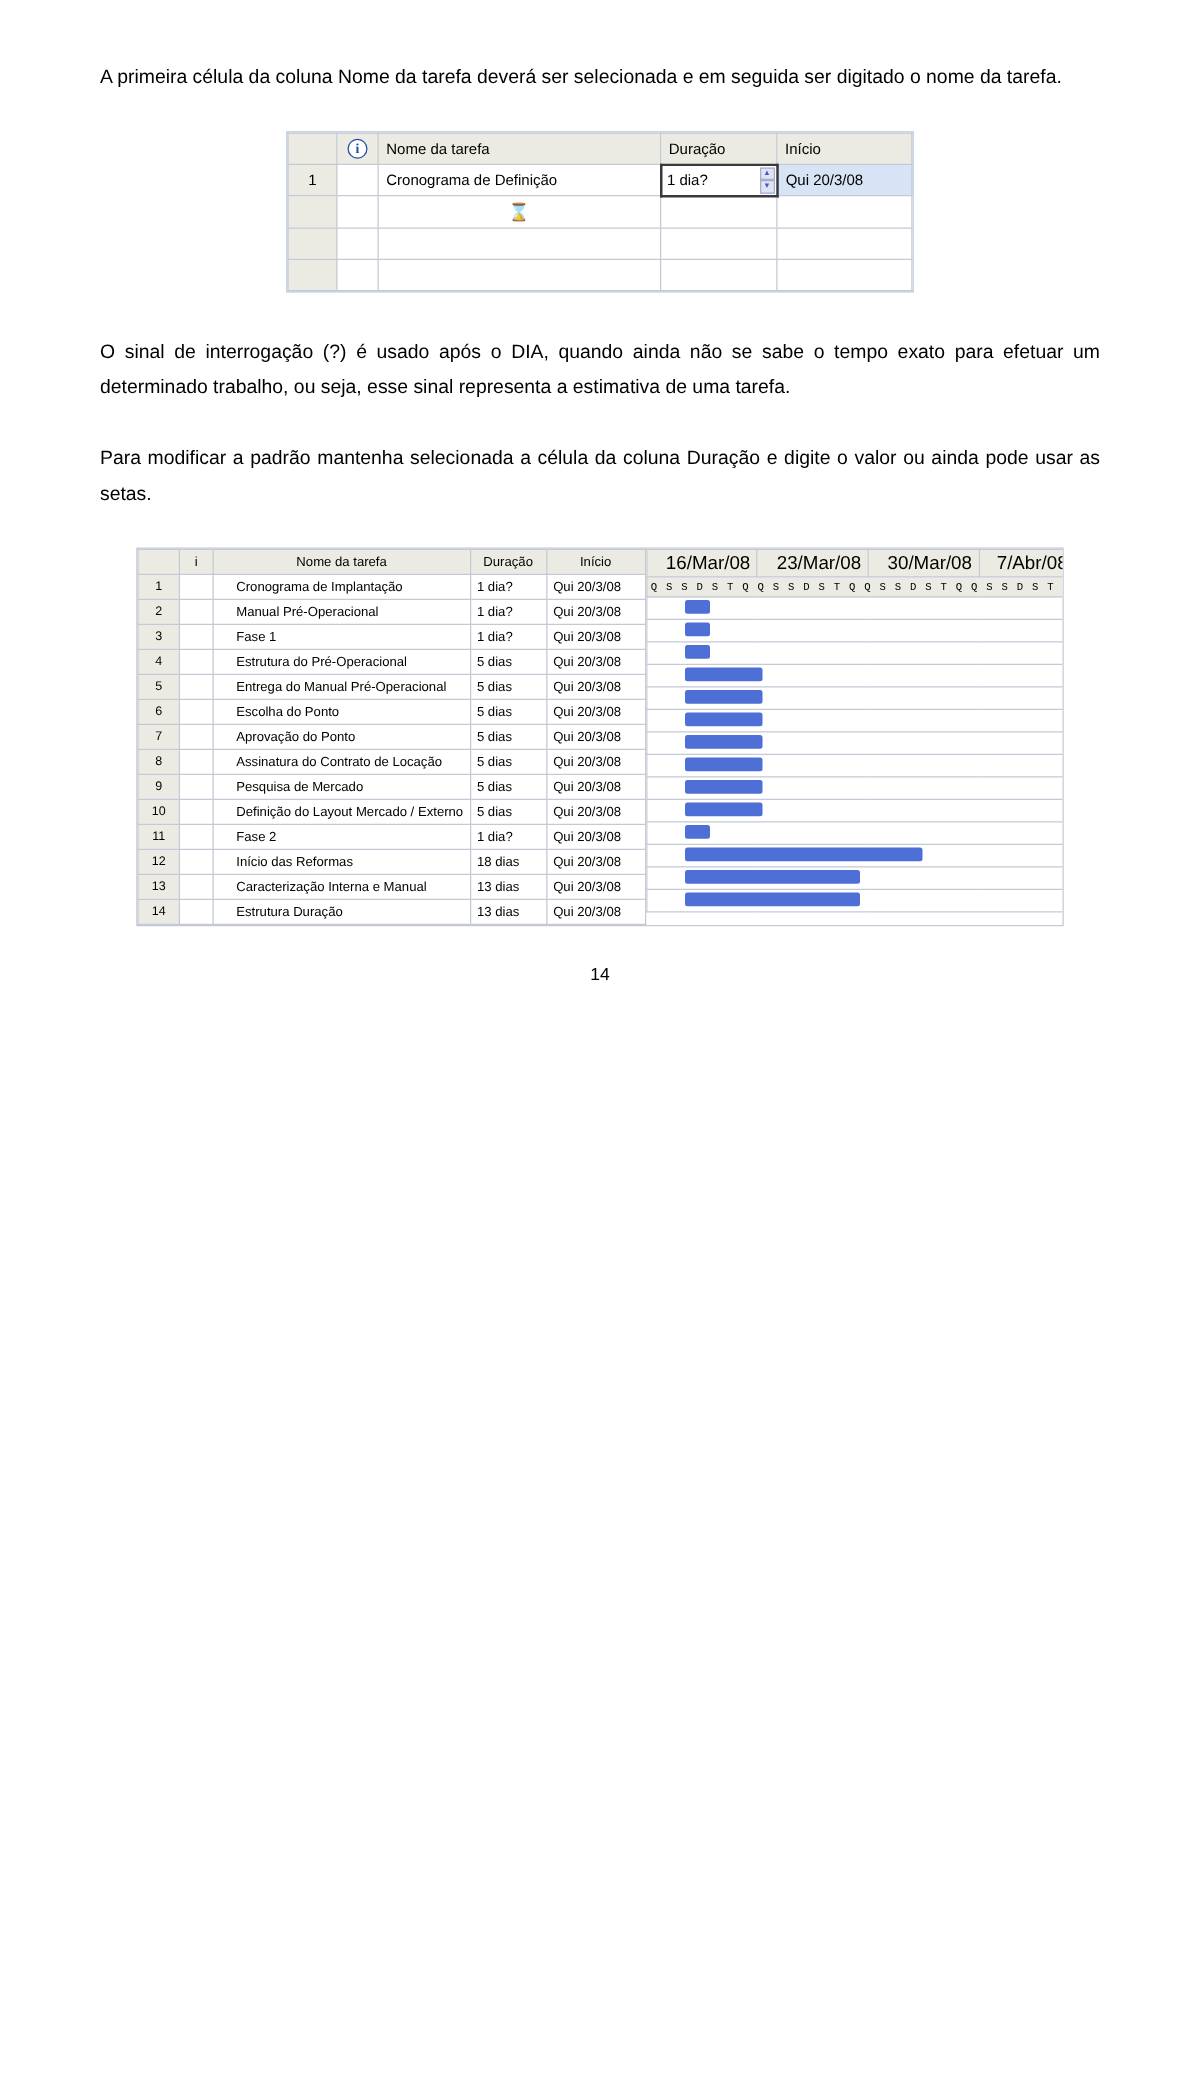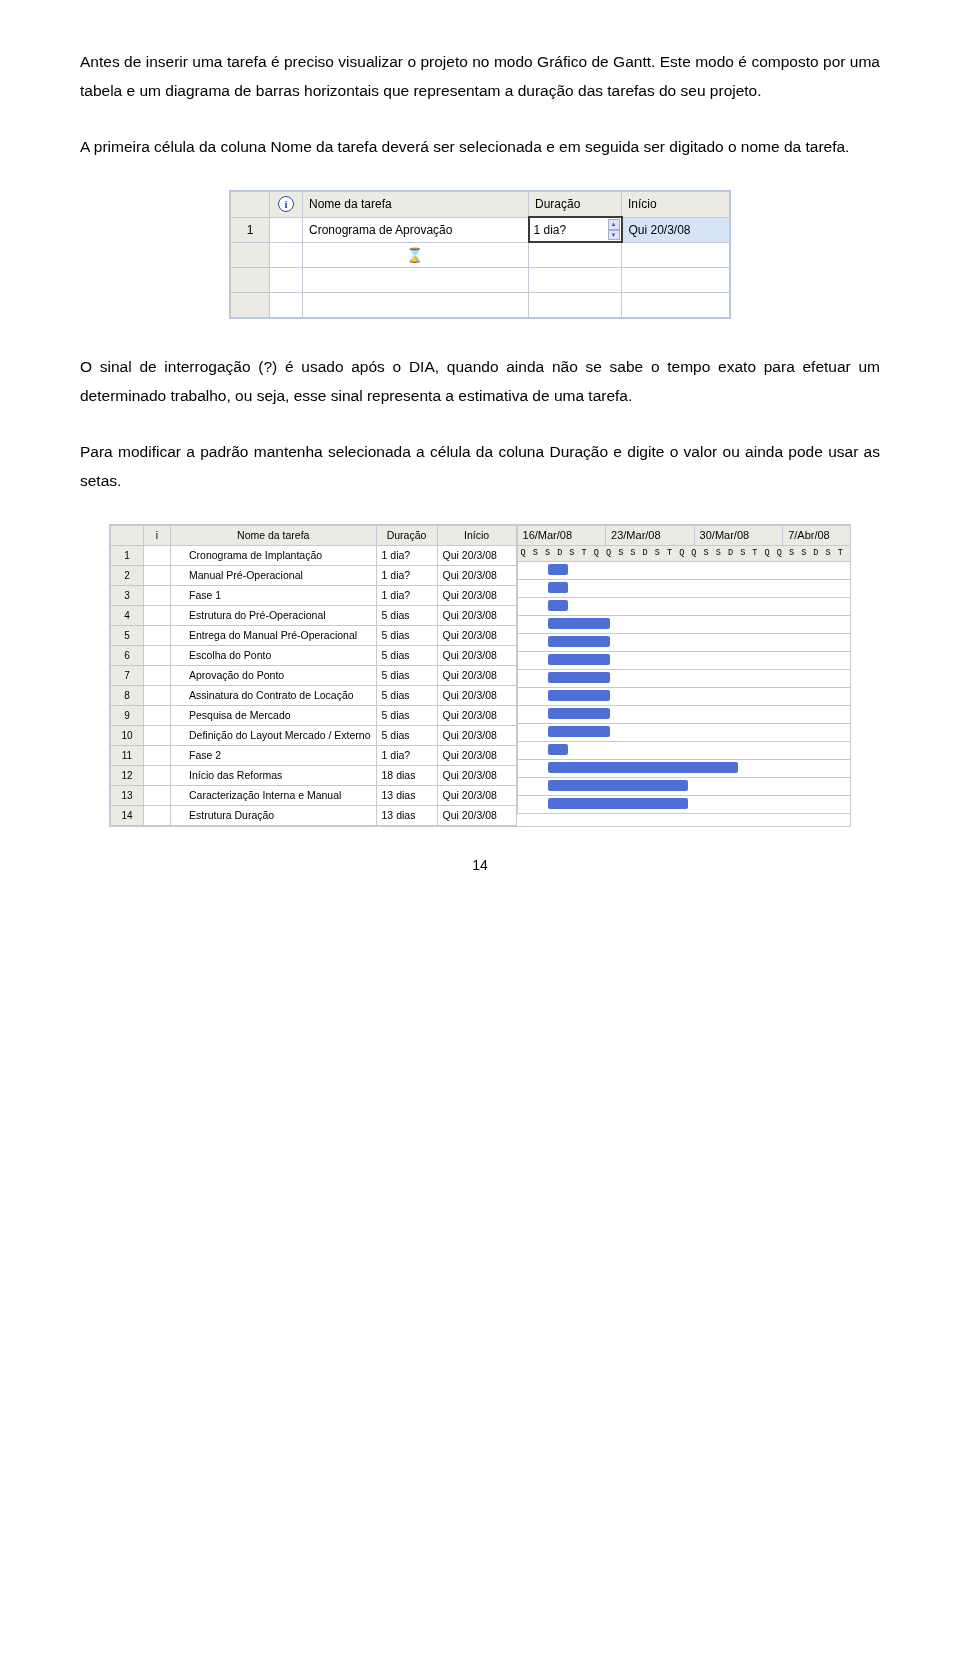--- a/index.html
+++ b/index.html
@@ -85,56 +85,55 @@
     padding:2px 5px;
     height:15px;
     white-space:nowrap;
   }
   .shot2 th { background:#ecebe3; font-weight:normal; }
   .shot2 .rowhdr{ background:#ecebe3; width:22px; text-align:center; font-size:10px;}
   .shot2 .iconcol{ width:16px; text-align:center;}
   .shot2 .tasklist{ flex:0 0 auto;}
   .shot2 .tasklist td.name{ padding-left:18px;}
   .shot2 .gantt{ flex:1 1 auto; overflow:hidden;}
-  .shot2 .gantt .weekhdr th{ text-align:left; font-size:11px;margin-top:43px;}
+  .shot2 .gantt .weekhdr th{ text-align:right; font-size:15px;margin-top:43px;}
   .shot2 .gantt .dayhdr th{
     font-size:8.5px; letter-spacing:1px; text-align:center; padding:0 3px;font-family:Liberation Mono, monospace;
   }
   .shot2 .gantt td{ position:relative; padding:0;}
   .shot2 .bar{
     position:absolute; top:2px; height:11px; background:#4e6fd6;
     border-radius:2px;
   }
   .pageno{
     text-align:center; font-size:14px; margin-top:30px;
   }
 </style>
 </head>
 <body>
 
 <div class="page">
 
-  <p>Antes de inserir uma tarefa é preciso visualizar o projeto no modo Gráfico de Gantt. Este modo é composto por uma tabela e um diagrama de barras horizontais que representam a duração das tarefas do seu projeto.</p>
 
   <p>A primeira célula da coluna Nome da tarefa deverá ser selecionada e em seguida ser digitado o nome da tarefa.</p>
 
   <div class="shot1">
     <table>
       <tbody>
           <tr>
         <th class="rowhdr"></th>
         <th class="iconcol"><span class="infoicon">i</span></th>
         <th>Nome da tarefa</th>
         <th style="width:80px">Duração</th>
         <th style="width:95px">Início</th>
       </tr>
       <tr>
         <td class="rowhdr">1</td>
         <td class="iconcol"></td>
-        <td>Cronograma de Aprovação</td>
+        <td>Cronograma de Definição</td>
         <td class="durcell">
           <span>1 dia?</span>
           <span class="spin">
             <div>▴</div>
             <div>▾</div>
           </span>
         </td>
         <td class="inicell">Qui 20/3/08</td>
       </tr>
       <tr>

